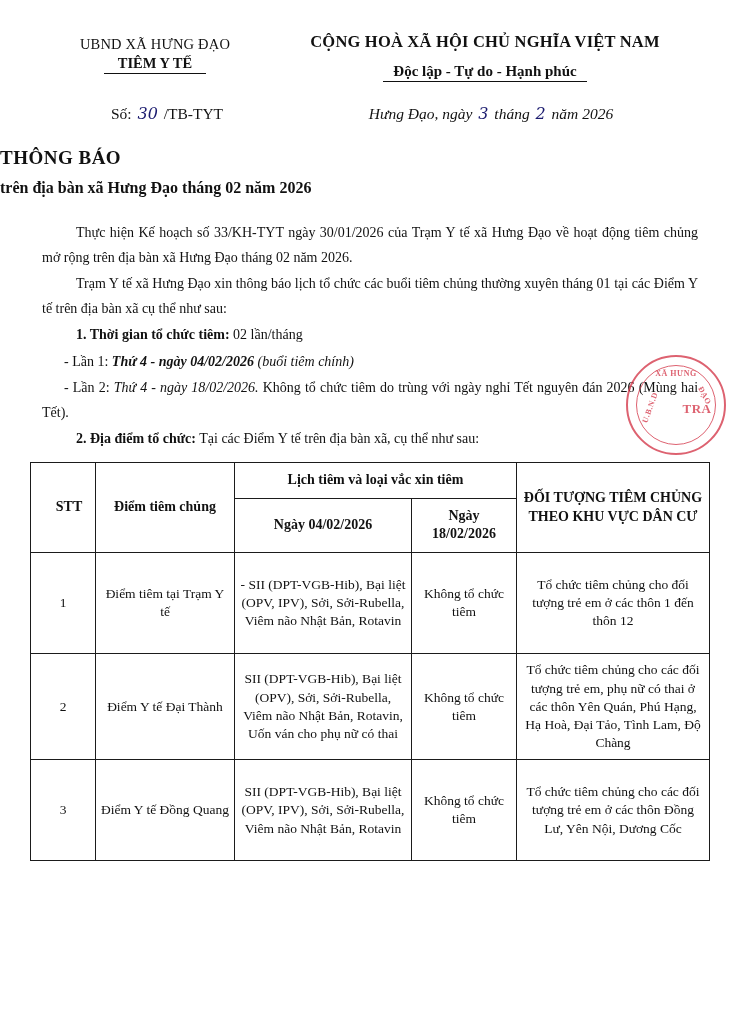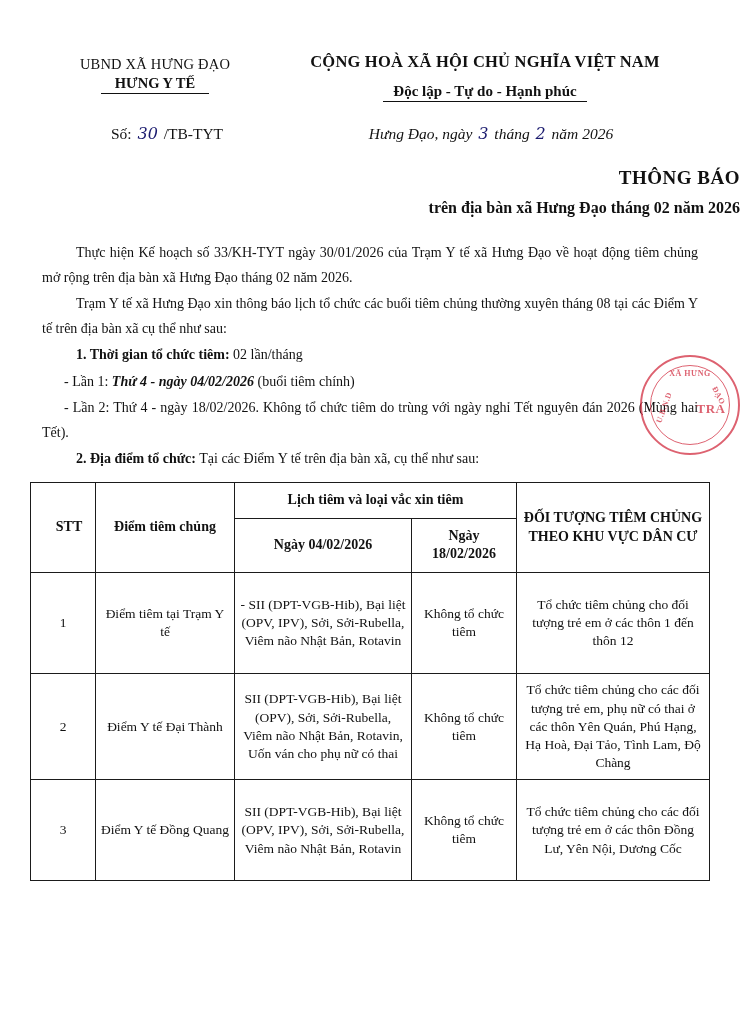--- a/index.html
+++ b/index.html
@@ -22,21 +22,21 @@
     width: 740px;
     height: 1036px;
     padding: 0;
     box-sizing: border-box;
   }
   
   .header {
     display: flex;
     flex-direction: row;
     align-items: flex-start;
-    padding: 52px 40px 0 40px;
+    padding: 32px 40px 0 40px;
     box-sizing: border-box;
   }
   .header-left {
     width: 230px;
     text-align: center;
     padding-top: 4px;
   }
   .header-right {
     flex: 1;
     text-align: center;
@@ -88,23 +88,22 @@
     padding: 0 2px;
   }
   .numdate-right {
     flex: 1;
     text-align: center;
     font-style: italic;
     font-size: 15.5px;
   }
   
   .title-block {
-    text-align: right;
+    text-align: left;
     margin-top: 24px;
-    padding-left: 39px;
   }
   .title-main {
     font-weight: bold;
     font-size: 19px;
     letter-spacing: .5px;
   }
   .title-sub {
     font-weight: bold;
     font-size: 16px;
     margin-top: 7px;
@@ -120,21 +119,21 @@
     text-align: justify;
   }
   .p {
     margin: 0 0 2px 0;
     text-indent: 34px;
   }
   .p.dash {
     text-indent: 22px;
   }
   .b { font-weight: bold; }
-  .i { }
+  .i { font-style: italic; }
   .bi { font-weight: bold; font-style: italic; }
   
   .table-wrap {
     padding: 0 30px;
     box-sizing: border-box;
     margin-top: 10px;
   }
   table {
     border-collapse: collapse;
     width: 100%;
@@ -157,21 +156,21 @@
   .col-diem { width: 130px; }
   .col-lich { width: 168px; text-align: center; }
   .col-ngay2 { width: 96px; }
   .col-doituong { width: auto; }
   tbody td {
     height: 86px;
   }
   
   .stamp {
     position: absolute;
-    right: 0;
+    right: 14px;
     top: 355px;
     width: 96px;
     height: 96px;
     border: 2px solid #d0263a;
     border-radius: 50%;
     opacity: .72;
     color: #d0263a;
     overflow: hidden;
   }
   .stamp-inner {
@@ -211,21 +210,21 @@
   }
 </style>
 </head>
 <body>
 
 <div class="page">
 
   <div class="header">
     <div class="header-left">
       <div class="org-line1">UBND XÃ HƯNG ĐẠO</div>
-      <div class="org-line2">HƯNG Y TẾ</div>
+      <div class="org-line2">TIÊM Y TẾ</div>
     </div>
     <div class="header-right">
       <div class="nation-line1">CỘNG HOÀ XÃ HỘI CHỦ NGHĨA VIỆT NAM</div>
       <div class="nation-line2">Độc lập - Tự do - Hạnh phúc</div>
     </div>
   </div>
 
   <div class="numdate">
     <div class="numdate-left">
       <span>Số:</span>
@@ -244,21 +243,21 @@
 
   <div class="title-block">
     <div class="title-main">THÔNG BÁO</div>
     <div class="title-sub">
       <div>trên địa bàn xã Hưng Đạo tháng 02 năm 2026</div>
     </div>
   </div>
 
   <div class="body">
     <p class="p">Thực hiện Kế hoạch số 33/KH-TYT ngày 30/01/2026 của Trạm Y tế xã Hưng Đạo về hoạt động tiêm chủng mở rộng trên địa bàn xã Hưng Đạo tháng 02 năm 2026.</p>
-    <p class="p">Trạm Y tế xã Hưng Đạo xin thông báo lịch tổ chức các buổi tiêm chủng thường xuyên tháng 08 tại các Điểm Y tế trên địa bàn xã cụ thể như sau:</p>
+    <p class="p">Trạm Y tế xã Hưng Đạo xin thông báo lịch tổ chức các buổi tiêm chủng thường xuyên tháng 01 tại các Điểm Y tế trên địa bàn xã cụ thể như sau:</p>
     <p class="p">
       <span class="b">1. Thời gian tổ chức tiêm:</span>
       <span>02 lần/tháng</span>
     </p>
     <p class="p dash">
       <span>- Lần 1:</span>
       <span class="bi">Thứ 4 - ngày 04/02/2026</span>
       <span class="i">(buổi tiêm chính)</span>
     </p>
     <p class="p dash">

